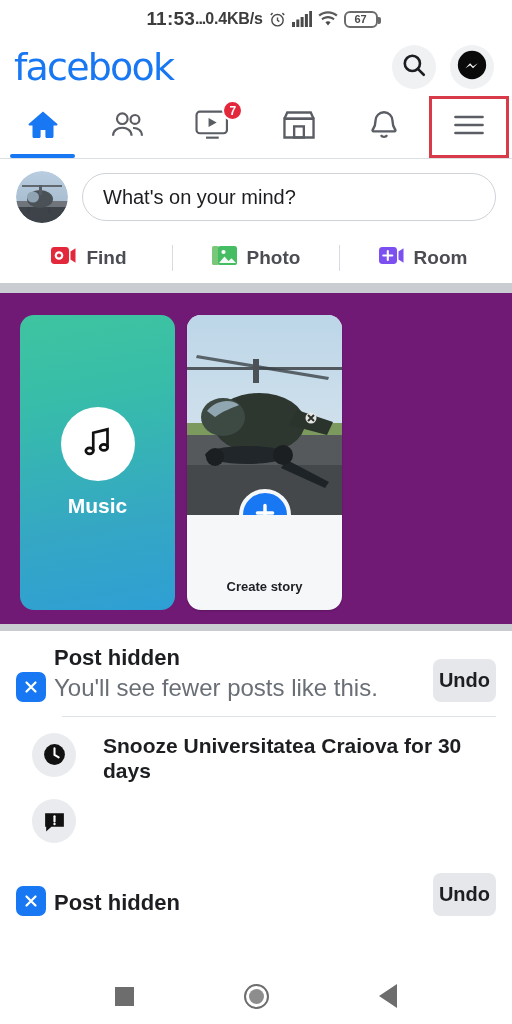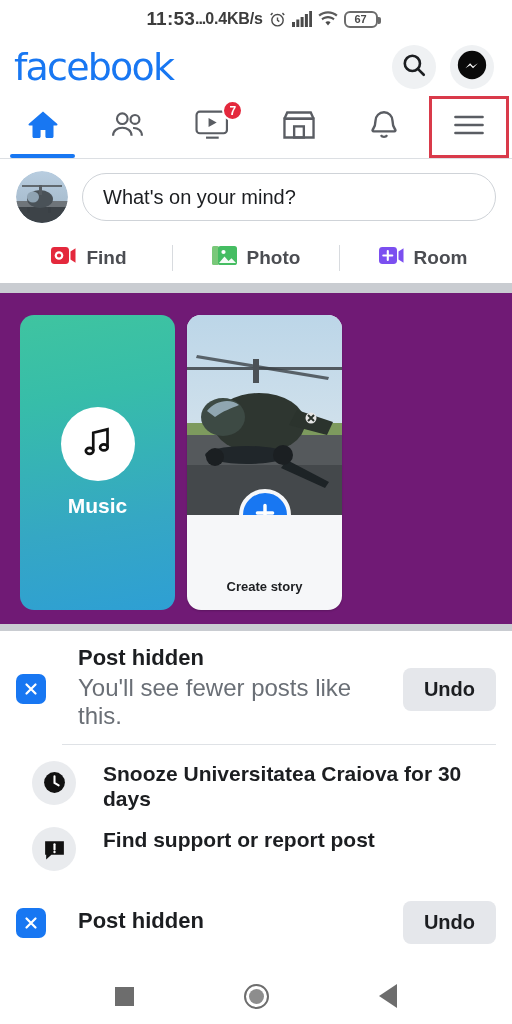--- a/index.html
+++ b/index.html
@@ -96,30 +96,30 @@
   .plus-btn{
     position:absolute;left:50%;bottom:-26px;transform:translateX(-50%);
     width:52px;height:52px;border-radius:50%;background:#1877f2;border:4px solid #f6f7f9;
     display:flex;align-items:center;justify-content:center;
   }
   .create-label{flex:1;display:flex;align-items:flex-end;justify-content:center;
     padding-bottom:16px;font-size:13px;font-weight:700;color:#1c1e21;}
 
   
   .hidden-card{ padding:14px 16px 0 16px; background:#fff;}
-  .hc-row{ display:flex; align-items:center; gap:32px;}
+  .hc-row{ display:flex; align-items:flex-end; gap:8px;}
   .x-square{
     width:30px;height:30px;border-radius:7px;background:#1877f2;flex:none;margin-top:4px;
     display:flex;align-items:center;justify-content:center;
   }
   .hc-texts{flex:1;}
   .hc-title{font-size:22px;font-weight:700;color:#1c1e21;line-height:1.18;}
   .hc-sub{font-size:24px;color:#6a6f76;margin-top:3px;}
   .undo-btn{
-    background:#e5e7eb;border-radius:8px;padding:10px 21px;
+    background:#e5e7eb;border-radius:8px;padding:10px 6px;
     font-size:20px;font-weight:700;color:#1c1e21;flex:none;margin-top:4px;
   }
   .hc-divider{height:1px;background:#dfe2e6;margin:14px 0 0 46px;}
 
   .opt-row{display:flex;align-items:flex-start;gap:27px;padding:16px 16px 0 16px;}
   .opt-circle{
     width:44px;height:44px;border-radius:50%;background:#e9ebee;flex:none;
     display:flex;align-items:center;justify-content:center;
   }
   .opt-title{font-size:21px;font-weight:700;color:#1c1e21;line-height:1.2;}
@@ -418,21 +418,20 @@
 
     <div class="opt-row">
       <div class="opt-circle">
         <svg width="25" height="25" viewBox="0 0 24 24">
           <path d="M3 4h18v13H9l-5 4.5V17H3z" fill="#111"></path>
           <path d="M12 7v5" stroke="#fff" stroke-width="2.1" stroke-linecap="round"></path>
           <circle cx="12" cy="14.4" r="1.15" fill="#fff"></circle>
         </svg>
       </div>
       <div>
-        <div class="opt-title">Find support or report post</div>
       </div>
     </div>
 
     <div class="hc-row" style="margin-top:26px;">
       <div class="x-square">
         <svg width="18" height="18" viewBox="0 0 24 24" stroke="#fff" stroke-width="3" stroke-linecap="round">
           <path d="M6 6l12 12M18 6L6 18"></path>
         </svg>
       </div>
       <div class="hc-texts">

